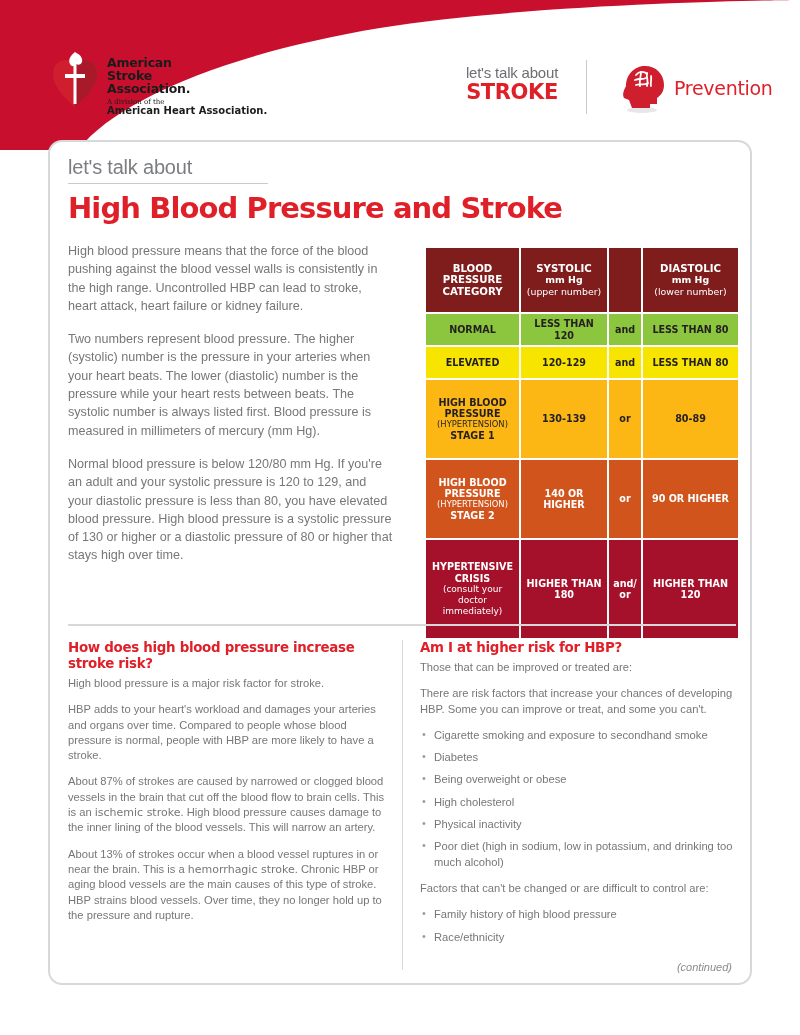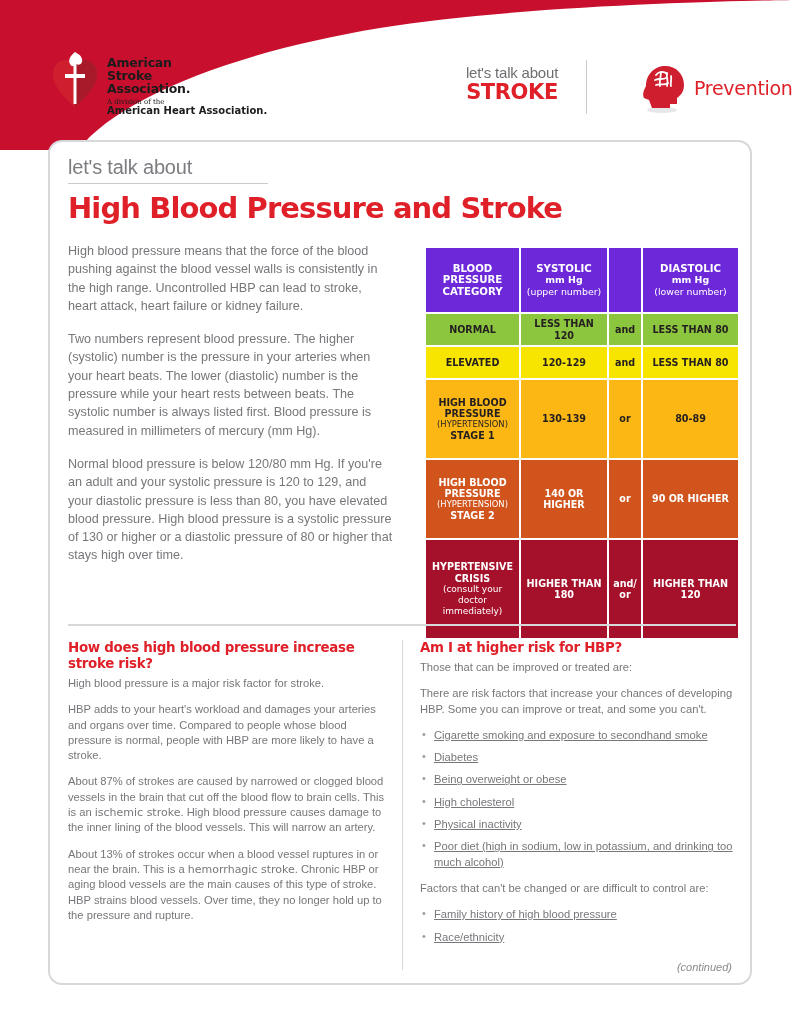--- a/index.html
+++ b/index.html
@@ -35,21 +35,21 @@
     font-family:"DejaVu Sans", sans-serif;
     font-weight:bold;font-size:10px;line-height:8.6px;color:#1b1b1b;
   }
 
   .ltas{position:absolute;left:452px;top:16px;width:120px;text-align:center;}
   .ltas .l1{font-size:15px;color:#6d6e71;line-height:17px;letter-spacing:-0.2px;}
   .ltas .l2{font-family:"DejaVu Sans",sans-serif;font-weight:bold;font-size:21px;color:#e02029;line-height:23px;letter-spacing:-0.4px;}
 
   .vdiv{position:absolute;left:586px;top:12px;width:1px;height:54px;background:#c9cacc;}
 
-  .prev{position:absolute;left:636px;top:14px;display:flex;align-items:center;}
+  .prev{position:absolute;left:616px;top:14px;display:flex;align-items:center;}
   .prev .head-icon{width:52px;height:52px;flex:0 0 auto;}
   .prev .plabel{
     font-family:"DejaVu Sans",sans-serif;
     font-size:19px;font-weight:normal;color:#e02029;margin-left:6px;letter-spacing:-0.3px;
   }
 
   
   .card{
     position:absolute;left:48px;top:140px;width:704px;height:845px;
     border:2px solid #d7d8da;border-radius:14px;background:#fff;
@@ -83,21 +83,21 @@
   .bp-table td{
     padding:3px 2px;text-align:center;vertical-align:middle;
     font-family:"DejaVu Sans",sans-serif;font-weight:bold;
     font-size:9.6px;line-height:11.2px;color:#231f20;
   }
   .col-cat{width:93px;}
   .col-sys{width:86px;}
   .col-op{width:32px;}
   .col-dia{width:95px;}
 
-  tr.hdr td{background:#6d28d9;color:#ffffff;height:58px;font-size:10.2px;}
+  tr.hdr td{background:#7f1d1d;color:#ffffff;height:58px;font-size:10.2px;}
   tr.hdr td .sub{font-weight:bold;font-size:9.4px;}
   tr.hdr td .paren{font-weight:normal;font-size:9.4px;}
 
   tr.r-normal td{background:#8cc63e;height:25px;}
   tr.r-elev  td{background:#f7e500;height:25px;}
   tr.r-st1   td{background:#fcb715;height:72px;}
   tr.r-st2   td{background:#d0541c;color:#ffffff;height:72px;}
   tr.r-crisis td{background:#a5112a;color:#ffffff;height:92px;}
 
   .hyp{font-weight:normal;font-size:8.4px;display:block;}
@@ -113,21 +113,21 @@
   .bcol.right{left:370px;width:318px;}
   .bcol h3{
     margin:0 0 4px 0;
     font-family:"DejaVu Sans",sans-serif;font-weight:bold;
     font-size:13.4px;line-height:16px;color:#e02029;letter-spacing:-0.3px;
   }
   .bcol p{margin:0 0 11px 0;}
   .bcol b{font-family:"DejaVu Sans",sans-serif;font-weight:normal;color:#76777a;font-size:11px;}
 
   ul.blist{list-style:none;margin:0 0 11px 0;padding:0;}
-  ul.blist li{position:relative;padding-left:14px;margin-bottom:7px;text-decoration:underline;}
+  ul.blist li{position:relative;padding-left:14px;margin-bottom:7px;}
   ul.blist li::before{
     content:"\2022";position:absolute;left:2px;top:-1px;color:#9a9b9e;font-size:11px;
   }
 
   .continued{
     position:absolute;right:18px;bottom:10px;
     font-style:italic;font-size:11px;color:#8a8b8e;
   }
 </style>
 </head>

